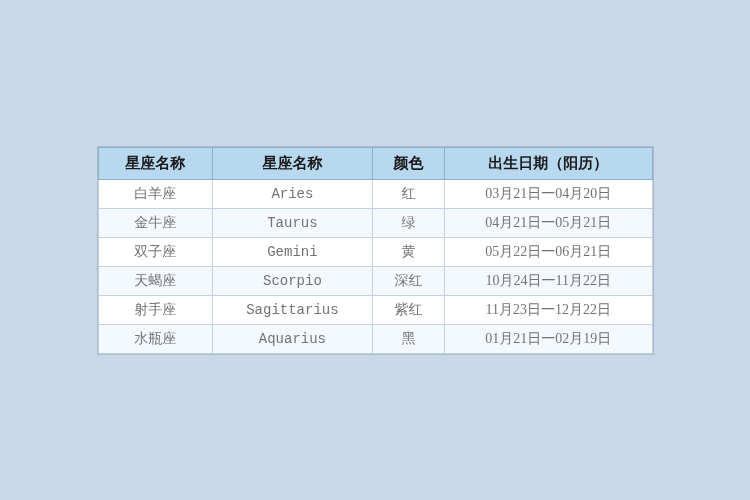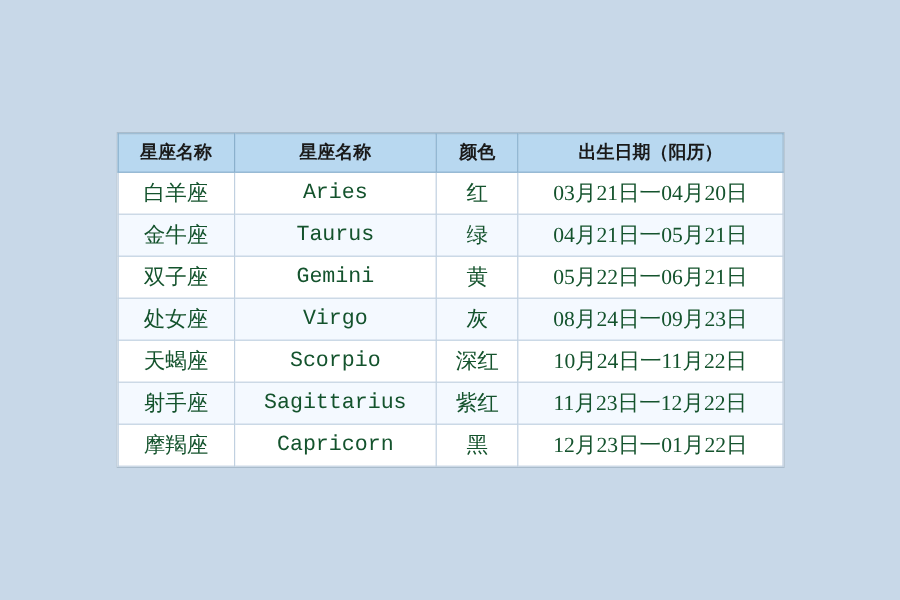--- a/index.html
+++ b/index.html
@@ -35,22 +35,22 @@
     tbody tr {
       background-color: #ffffff;
     }
     tbody tr:nth-child(even) {
       background-color: #f4f9ff;
     }
     tbody td {
       border: 1px solid #c0d0e0;
       padding: 5px 10px;
       text-align: center;
-      font-size: 18px;
-      color: #14532d;
+      font-size: 14px;
+      color: #737373;
     }
     td.chinese-name {
       font-weight: normal;
     }
     td.english-name {
       font-style: normal;
       font-family: Liberation Mono, monospace;
     }
   </style>
 </head>
@@ -79,38 +79,32 @@
           <td>绿</td>
           <td>04月21日一05月21日</td>
         </tr>
         <tr>
           <td class="chinese-name">双子座</td>
           <td class="english-name">Gemini</td>
           <td>黄</td>
           <td>05月22日一06月21日</td>
         </tr>
         <tr>
-          <td class="chinese-name">处女座</td>
-          <td class="english-name">Virgo</td>
-          <td>灰</td>
-          <td>08月24日一09月23日</td>
-        </tr>
-        <tr>
           <td class="chinese-name">天蝎座</td>
           <td class="english-name">Scorpio</td>
           <td>深红</td>
           <td>10月24日一11月22日</td>
         </tr>
         <tr>
           <td class="chinese-name">射手座</td>
           <td class="english-name">Sagittarius</td>
           <td>紫红</td>
           <td>11月23日一12月22日</td>
         </tr>
         <tr>
-          <td class="chinese-name">摩羯座</td>
-          <td class="english-name">Capricorn</td>
+          <td class="chinese-name">水瓶座</td>
+          <td class="english-name">Aquarius</td>
           <td>黑</td>
-          <td>12月23日一01月22日</td>
+          <td>01月21日一02月19日</td>
         </tr>
       </tbody>
   </table>
 </div>
 
 </body></html>

